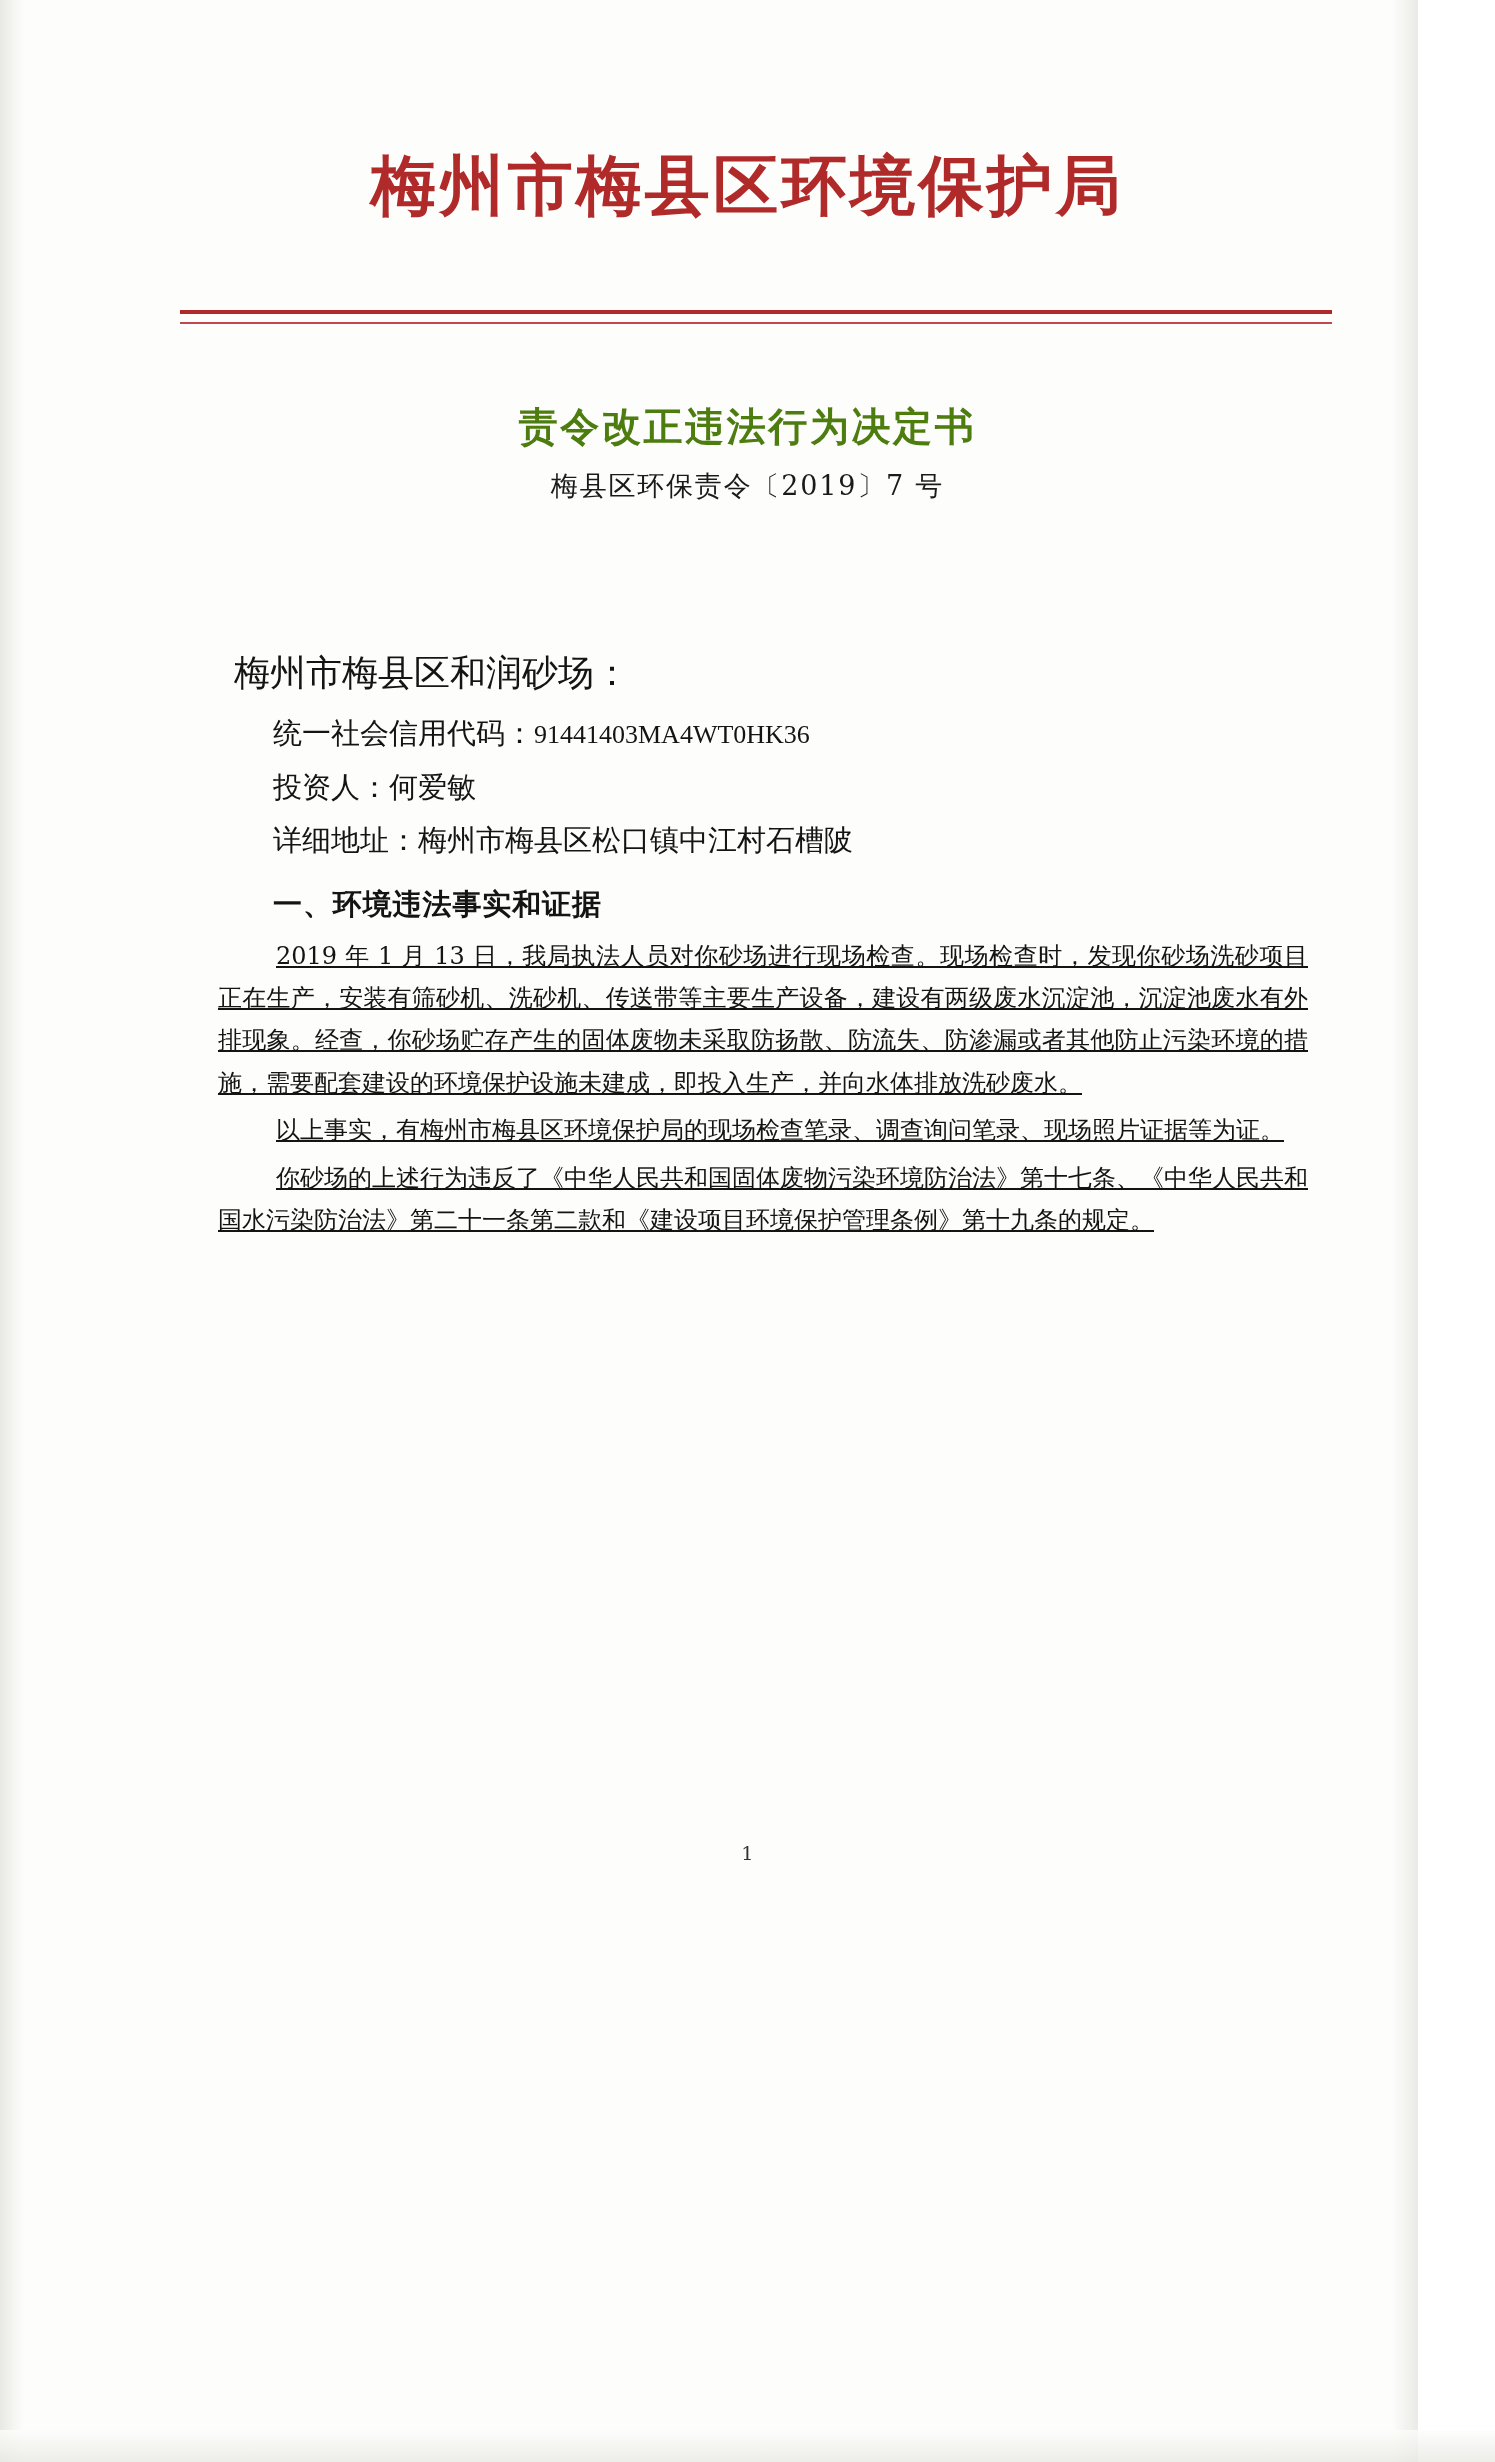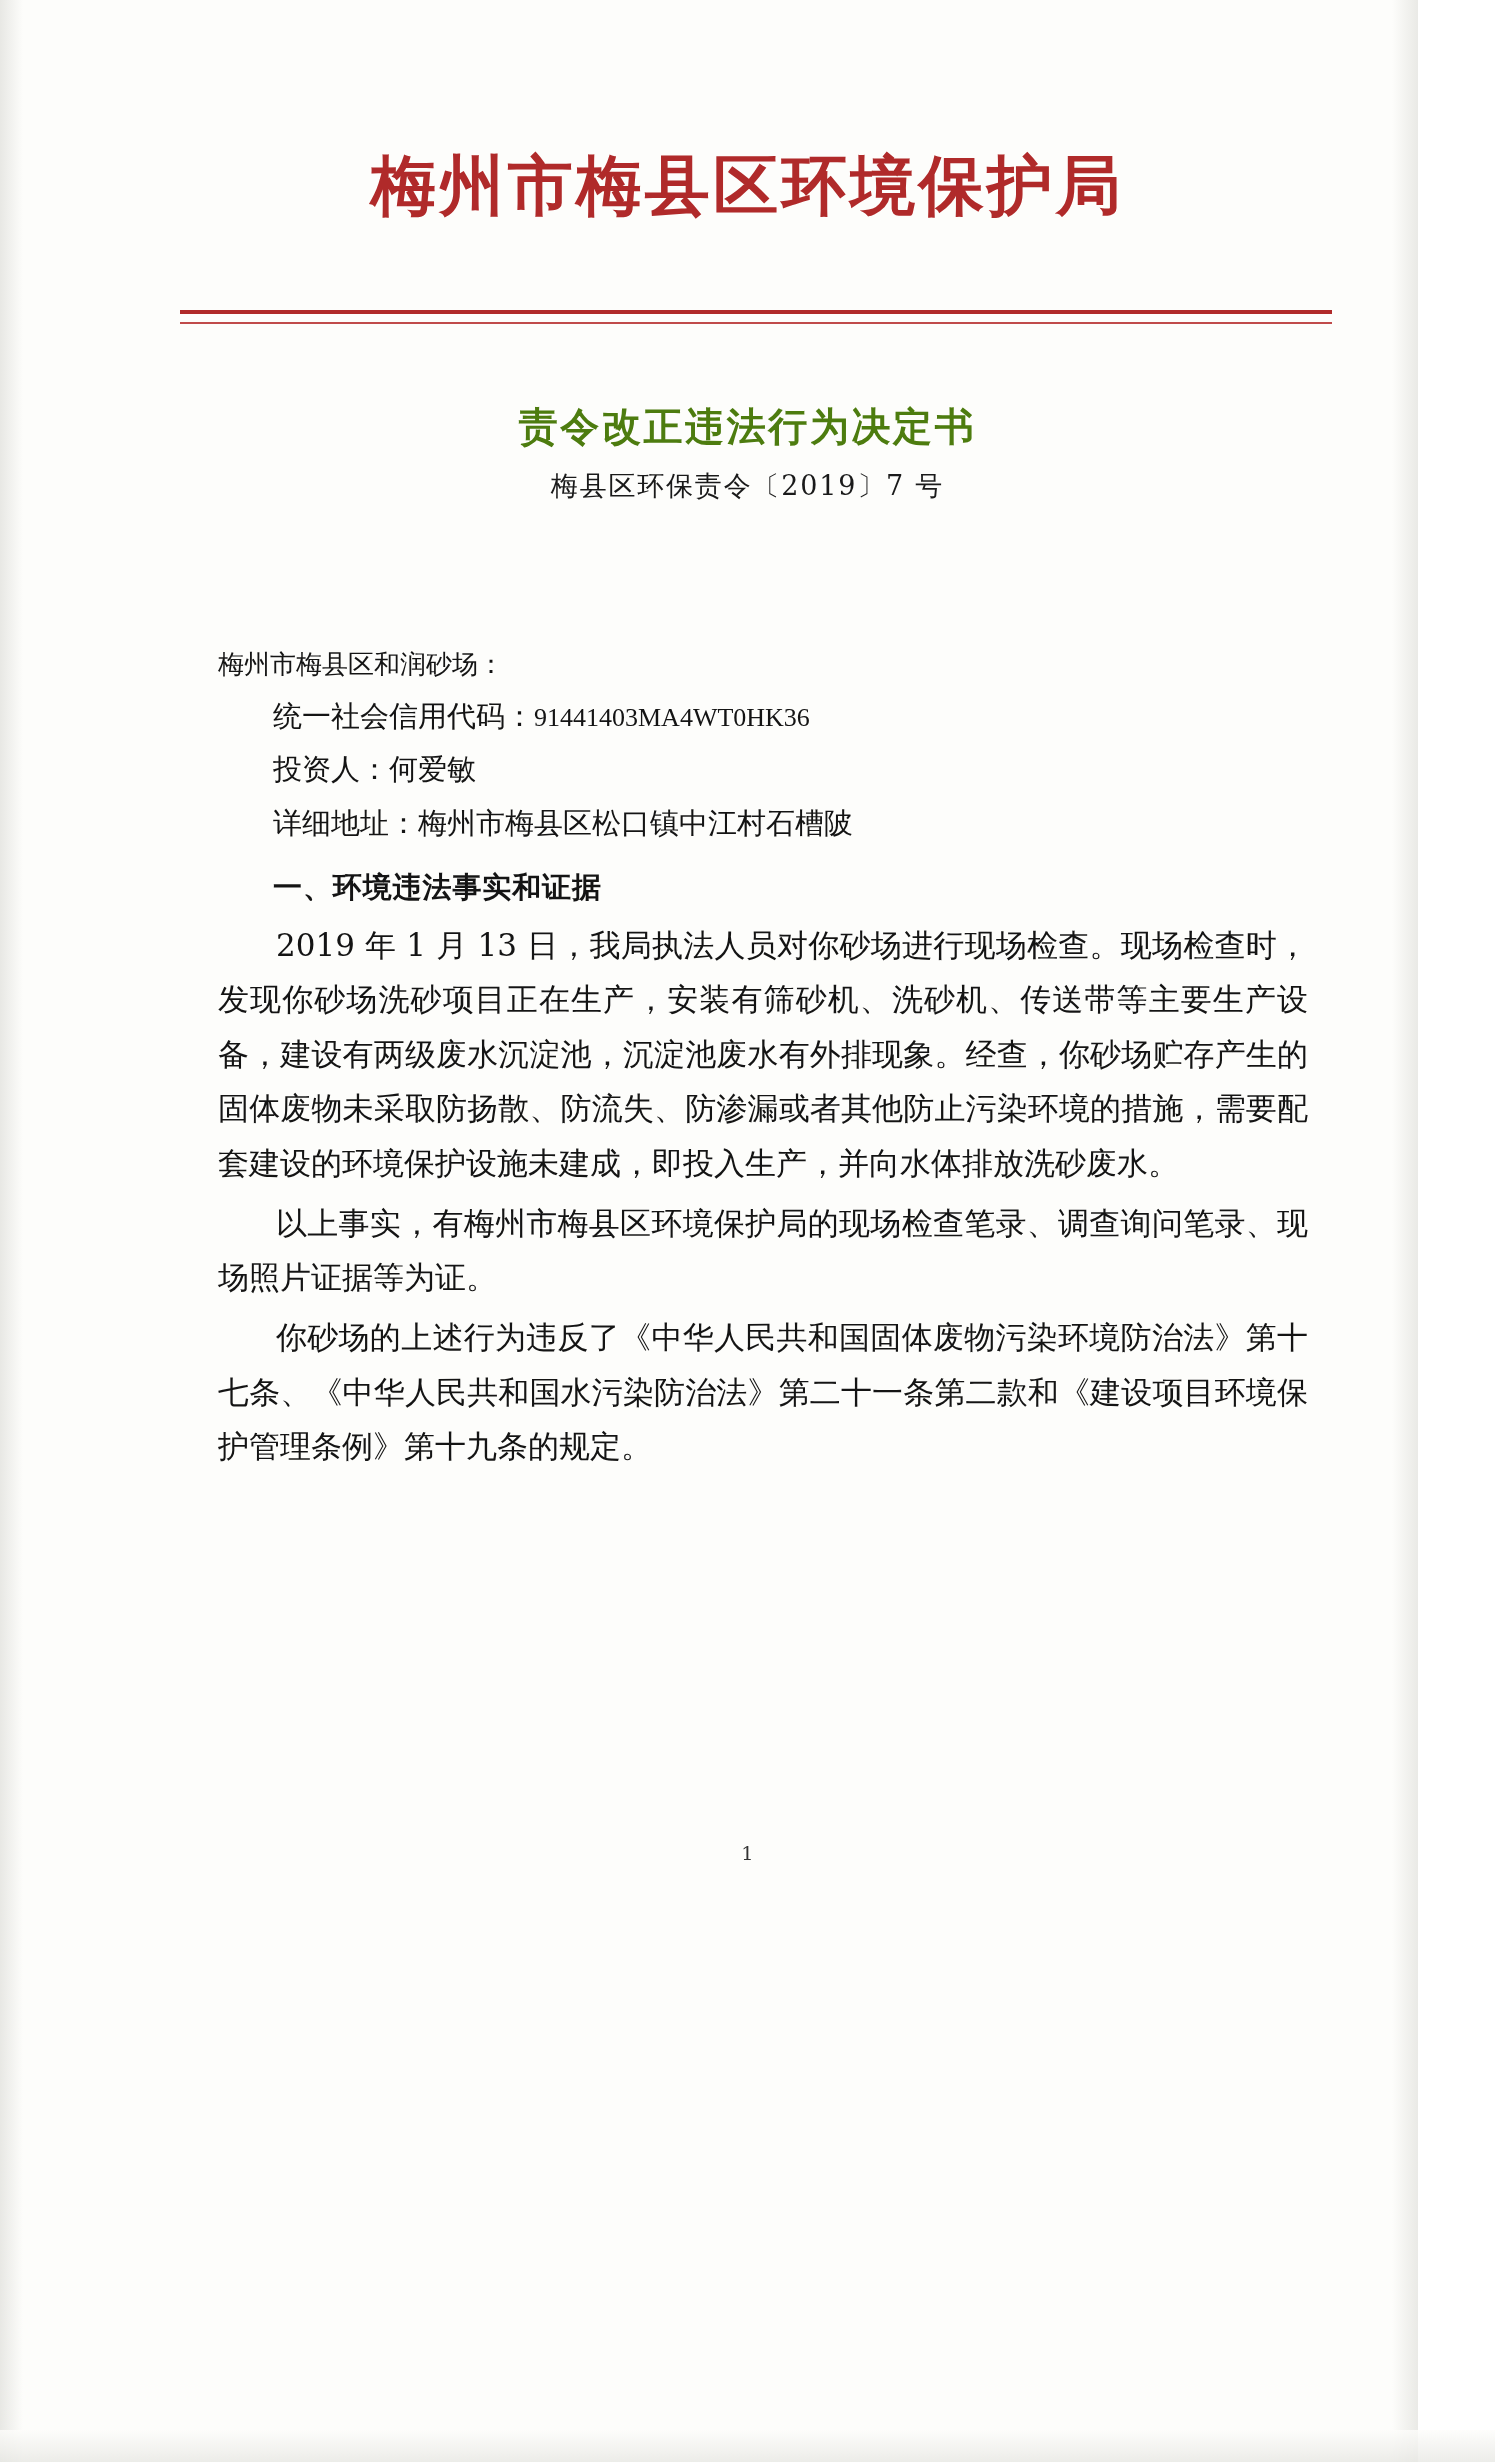--- a/index.html
+++ b/index.html
@@ -103,47 +103,49 @@
   .body-block {
     position: absolute;
     top: 642px;
     left: 218px;
     width: 1090px;
     font-size: 28px;
     line-height: 1.72;
     color: #141414;
   }
   .recipient {
-    font-size: 26px;
+    font-size: 36px;
     margin-bottom: 5.3px;
+    margin-left: 16px;
   }
   .field-line {
     font-size: 29px;
     text-indent: 55px;
     margin-bottom: 3.5px;
   }
   .field-line .mono {
     font-family: Liberation Serif, serif;
     font-size: 26px;
     letter-spacing: 0px;
   }
   .section-heading {
     font-weight: bold;
     font-size: 29px;
     text-indent: 55px;
     margin-top: 14px;
     margin-bottom: 1.8px;
     letter-spacing: 0.9px;
   }
   .para {
-    font-size: 31px;
+    font-size: 24px;
     text-indent: 58px;
     text-align: justify;
     line-height: 1.76;
     margin-top: 5.3px;
+    text-decoration: underline;
   }
 
   .page-number {
     position: absolute;
     top: 1842px;
     left: 0;
     width: 1495px;
     text-align: center;
     font-size: 19.3px;
     color: #333333;

